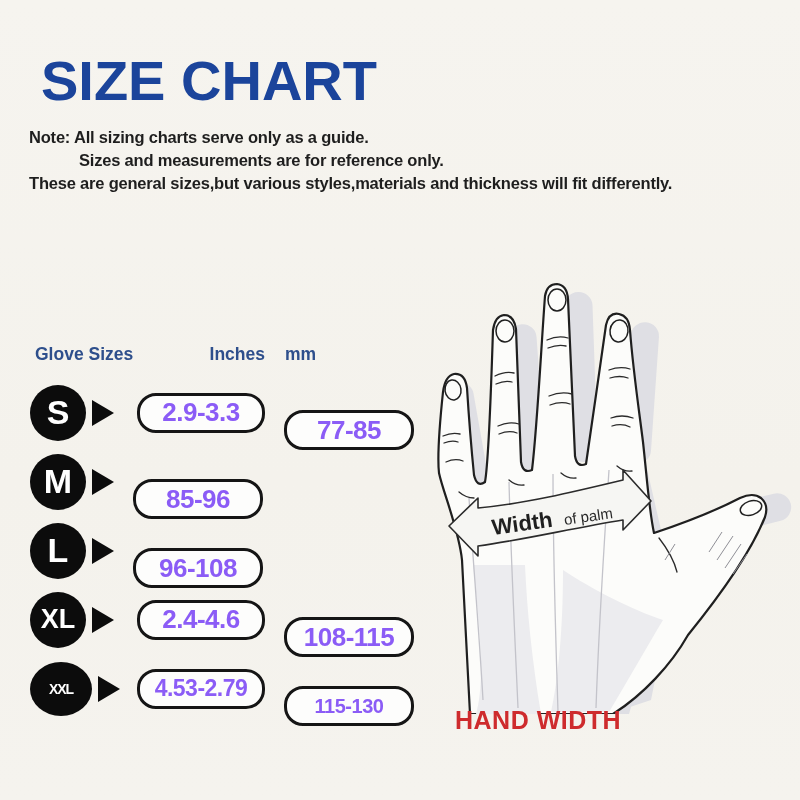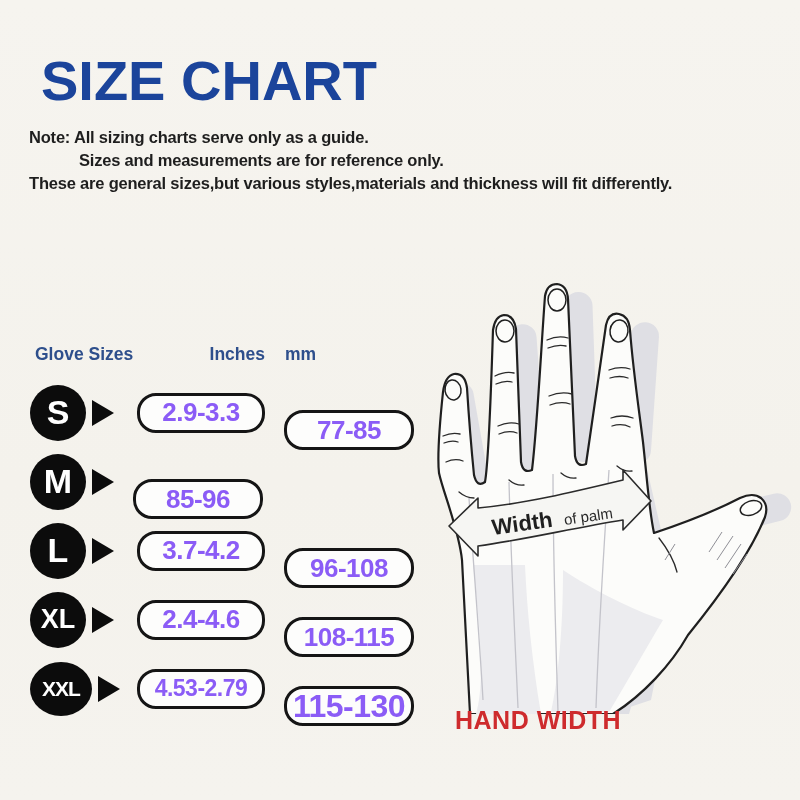--- a/index.html
+++ b/index.html
@@ -32,37 +32,37 @@
   .tbl-head .h-mm{position:absolute;left:255px;top:0;width:130px;text-align:left;}
   .rows{position:absolute;left:0;top:34px;width:390px;}
   .row{display:flex;align-items:center;height:69px;}
   .size-badge{
     width:56px;height:56px;border-radius:50%;
     background:#0c0c0c;color:#ffffff;
     display:flex;align-items:center;justify-content:center;
     font-weight:bold;font-size:34px;flex:0 0 auto;
   }
   .row:nth-child(4) .size-badge{font-size:27px;}
-  .row:nth-child(5) .size-badge{width:62px;height:54px;font-size:21px;letter-spacing:-1px;}
+  .row:nth-child(5) .size-badge{width:62px;height:54px;font-size:14px;letter-spacing:-1px;}
   .arrow{
     width:0;height:0;margin-left:6px;flex:0 0 auto;
     border-top:13px solid transparent;border-bottom:13px solid transparent;
     border-left:22px solid #0c0c0c;
   }
   .pill{
     height:40px;border:3px solid #151515;border-radius:19px;
     background:#fdfdfc;box-sizing:border-box;
     display:flex;align-items:center;justify-content:center;
     font-weight:bold;font-size:26px;color:#8b5cf6;flex:0 0 auto;
     letter-spacing:-0.5px;
   }
   .pill-in{width:128px;margin-left:23px;}
   .pill-mm{width:130px;margin-left:19px;margin-top:35px;}
   .row:nth-child(5) .pill-in{font-size:23px;margin-left:17px;}
-  .row:nth-child(5) .pill-mm{font-size:32px;text-align:right;}
+  .row:nth-child(5) .pill-mm{font-size:20px;text-align:right;}
   
   .hand-wrap{position:absolute;left:413px;top:230px;width:387px;height:484px;}
   .hand-wrap svg{display:block;}
   .ribbon-text-main{font-size:22px;font-weight:bold;fill:#1f1f1f;font-family:"Liberation Sans",sans-serif;}
   .ribbon-text-sub{font-size:15px;fill:#2a2a2a;font-family:"Liberation Sans",sans-serif;}
   .hand-caption{
     position:absolute;left:455px;top:706px;width:210px;
     font-size:25px;font-weight:bold;color:#ce2b2d;letter-spacing:0.5px;
   }
 </style>
@@ -93,21 +93,20 @@
         <div class="pill pill-mm">77-85</div>
       </div>
       <div class="row">
         <div class="size-badge">M</div>
         <div class="arrow"></div>
         <div class="pill pill-mm">85-96</div>
       </div>
       <div class="row">
         <div class="size-badge">L</div>
         <div class="arrow"></div>
-        <div class="pill pill-in">3.7-4.2</div>
         <div class="pill pill-mm">96-108</div>
       </div>
       <div class="row">
         <div class="size-badge">XL</div>
         <div class="arrow"></div>
         <div class="pill pill-in">2.4-4.6</div>
         <div class="pill pill-mm">108-115</div>
       </div>
       <div class="row">
         <div class="size-badge">XXL</div>

